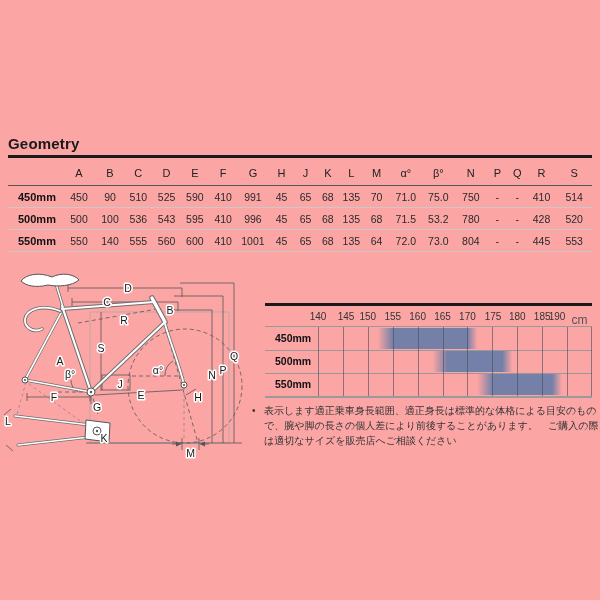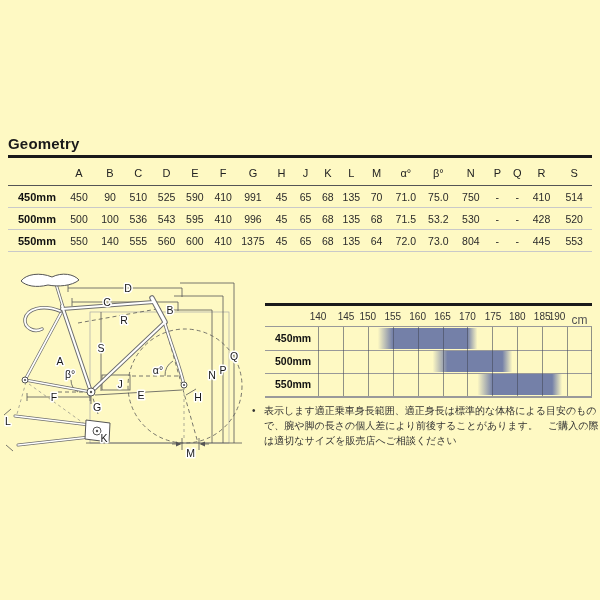--- a/index.html
+++ b/index.html
@@ -1,16 +1,16 @@
 <!DOCTYPE html>
 <html><head>
 <meta charset="utf-8">
 <style>
   html,body{margin:0;padding:0;background:#fff;}
-  .canvas{position:relative;width:600px;height:600px;background:#fef9c3;overflow:hidden;
+  .canvas{position:relative;width:600px;height:600px;background:#fca5a5;overflow:hidden;
           font-family:"Liberation Sans",sans-serif;color:#1a1a1a;}
 
   
   .geo-title{position:absolute;left:8px;top:135px;font-size:15px;font-weight:bold;letter-spacing:.2px;}
   .geo-rule{position:absolute;left:8px;top:155px;width:584px;height:3px;background:#1a1a1a;}
   .geo-table{position:absolute;left:8px;top:160px;width:584px;border-collapse:collapse;table-layout:fixed;}
   .geo-table thead th{font-weight:normal;font-size:11px;color:#222;padding:7px 0 6px;
                       border-bottom:1px solid #555;text-align:center;}
   .geo-table tbody th{font-weight:bold;font-size:11px;color:#111;text-align:left;padding:5px 0 4px 10px;
                       border-bottom:1px solid #c9c9c9;}
@@ -138,35 +138,35 @@
           <td>595</td>
           <td>410</td>
           <td>996</td>
           <td>45</td>
           <td>65</td>
           <td>68</td>
           <td>135</td>
           <td>68</td>
           <td>71.5</td>
           <td>53.2</td>
-          <td>530</td>
+          <td>780</td>
           <td>-</td>
           <td>-</td>
           <td>428</td>
           <td>520</td>
         </tr>
         <tr>
           <th>550mm</th>
           <td>550</td>
           <td>140</td>
           <td>555</td>
           <td>560</td>
           <td>600</td>
           <td>410</td>
-          <td>1375</td>
+          <td>1001</td>
           <td>45</td>
           <td>65</td>
           <td>68</td>
           <td>135</td>
           <td>64</td>
           <td>72.0</td>
           <td>73.0</td>
           <td>804</td>
           <td>-</td>
           <td>-</td>

